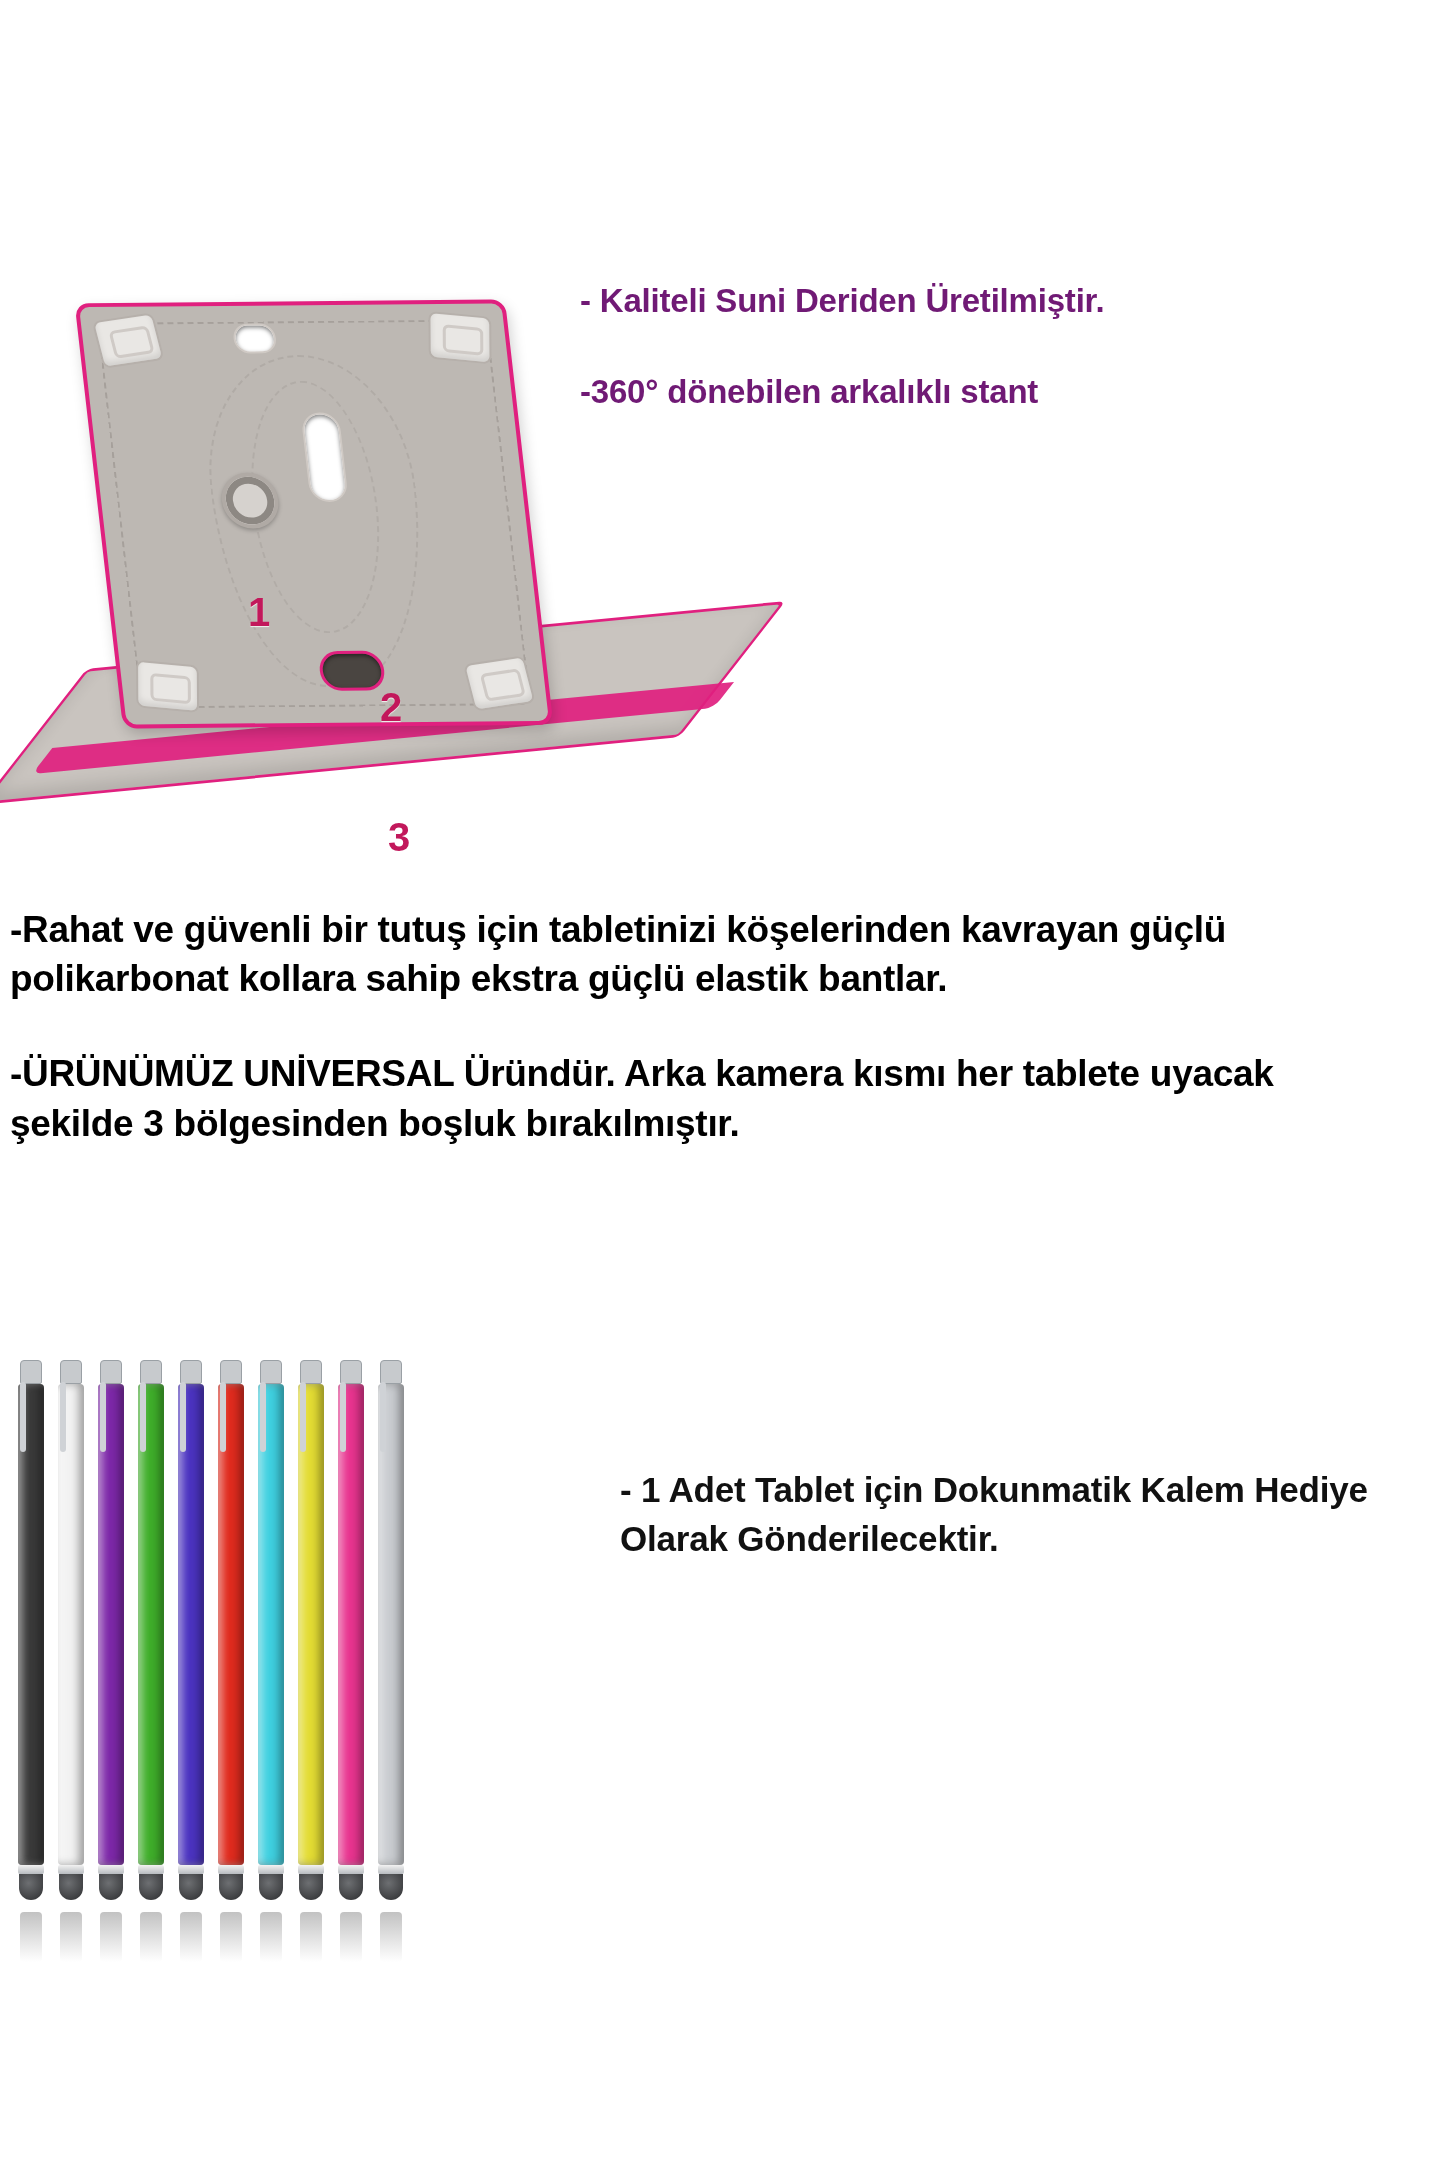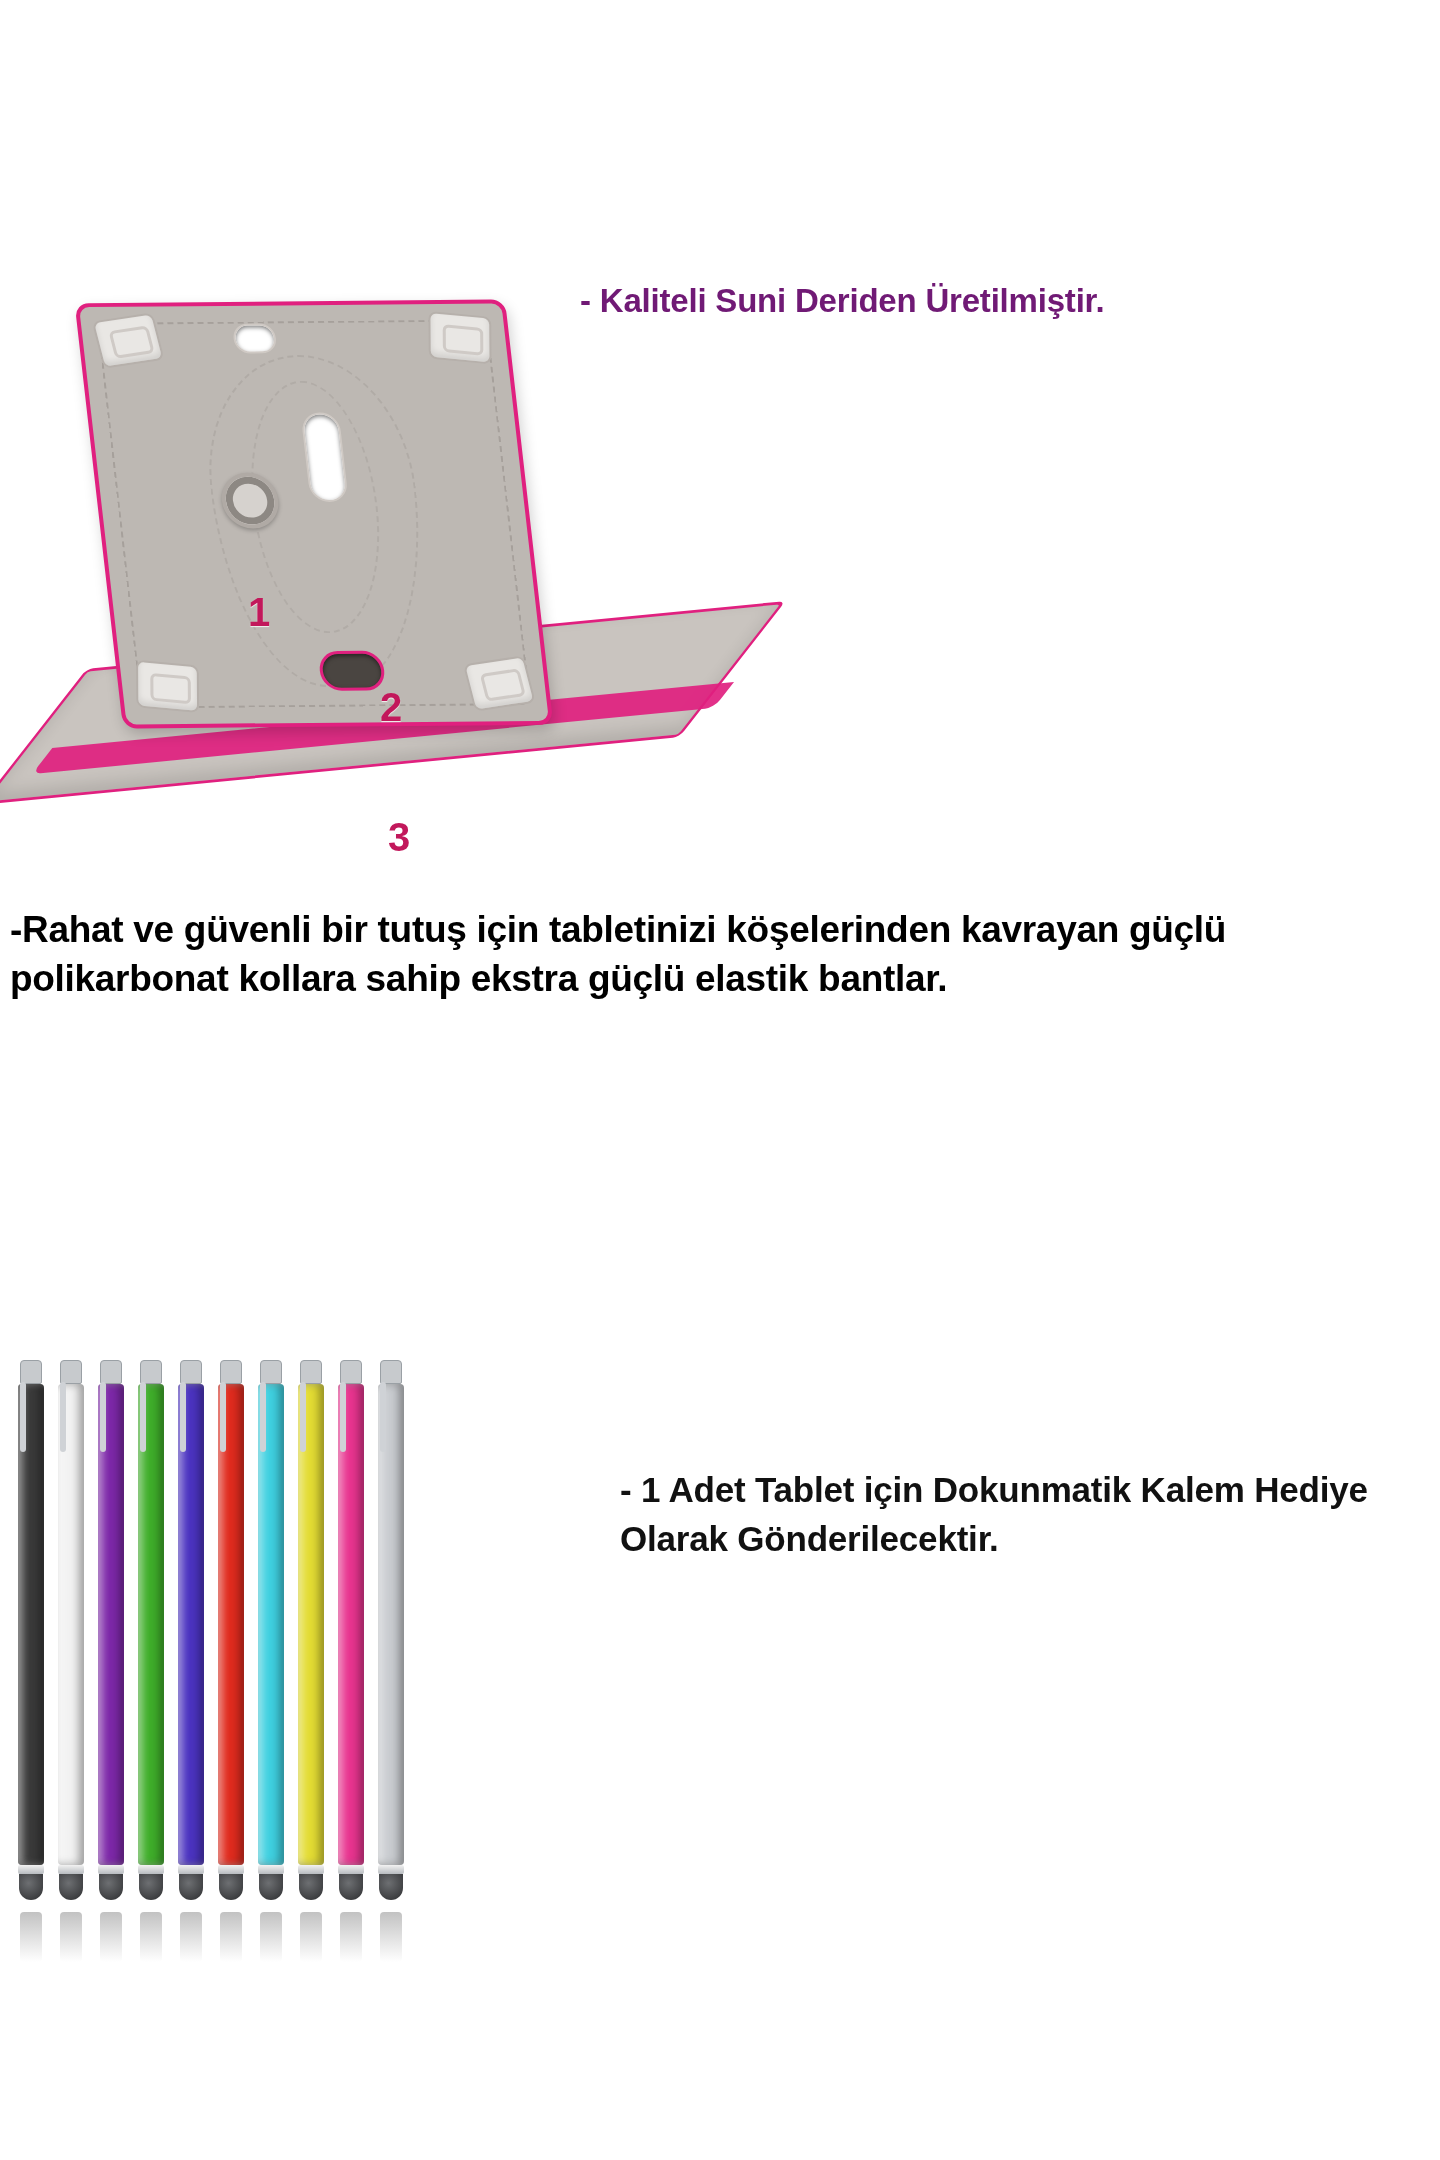--- a/index.html
+++ b/index.html
@@ -326,25 +326,27 @@
         </div>
 
         <div class="num-label num-1">1</div>
         <div class="num-label num-2">2</div>
         <div class="num-label num-3">3</div>
       </div>
     </div>
 
     <div class="bullets">
       <div class="bullet">- Kaliteli Suni Deriden Üretilmiştir.</div>
+      <div class="bullet">-360° dönebilen arkalıklı stant</div>
     </div>
   </div>
 
   <div class="para-block">
     <div class="para">-Rahat ve güvenli bir tutuş için tabletinizi köşelerinden kavrayan güçlü polikarbonat kollara sahip ekstra güçlü elastik bantlar.</div>
+    <div class="para">-ÜRÜNÜMÜZ UNİVERSAL Üründür. Arka kamera kısmı her tablete uyacak şekilde 3 bölgesinden boşluk bırakılmıştır.</div>
   </div>
 
   <div class="bottom-section">
 
     <div class="pens">
       <div class="pen">
         <div class="pen-clip"></div>
         <div class="pen-top"></div>
         <div class="pen-body" style="background:#3a3a3a"></div>
         <div class="pen-ring"></div>

